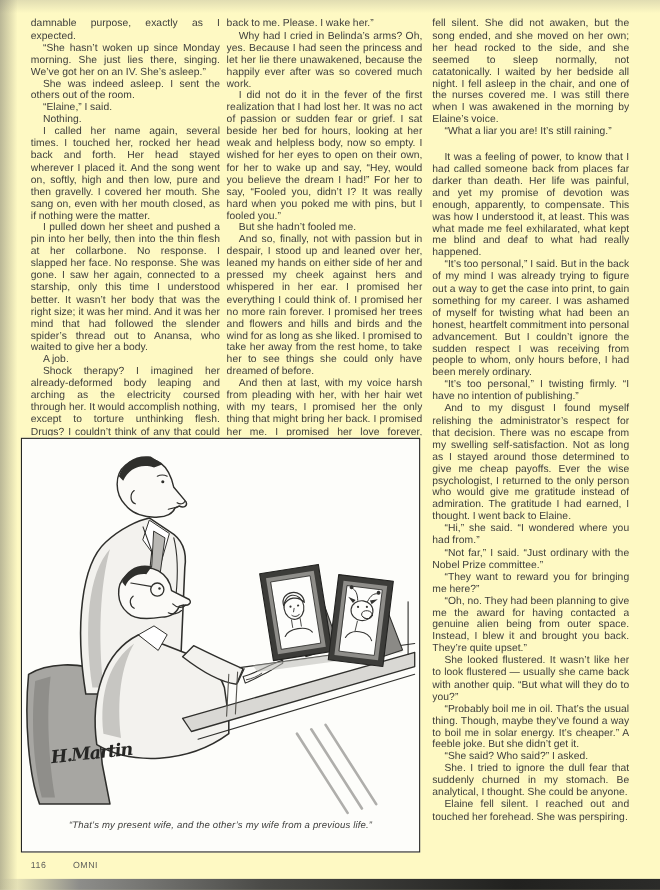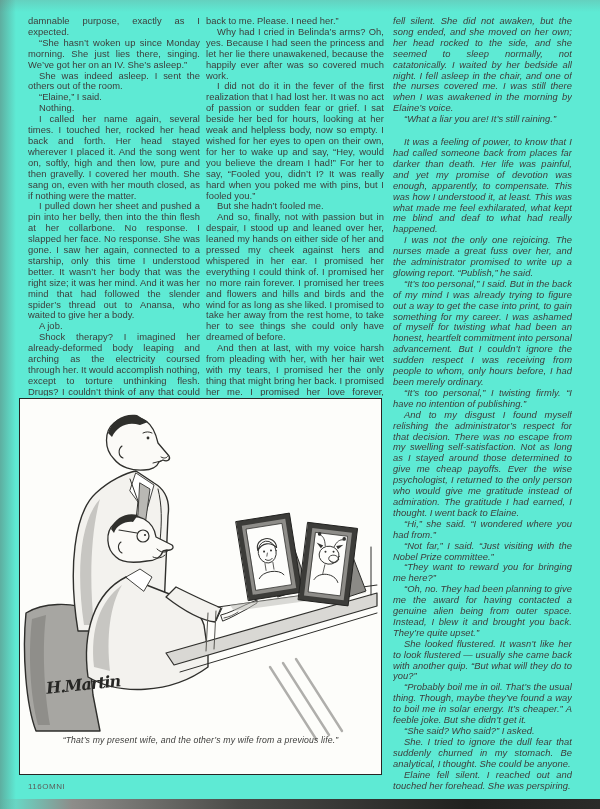--- a/index.html
+++ b/index.html
@@ -1,92 +1,91 @@
 <!DOCTYPE html>
 <html lang="en"><head>
 <meta charset="utf-8">
 <style>
   html,body{margin:0;padding:0;background:#e8e7e3;}
   .page{
     position:relative;width:600px;height:809px;overflow:hidden;
-    background:#5eead4;
+    background:#fef9c3;
     font-family:"Liberation Sans","DejaVu Sans",sans-serif;
     color:#3d3d3b;
   }
   .edge-left{position:absolute;left:0;top:0;bottom:0;width:16px;
     background:linear-gradient(to right, rgba(92,92,88,.42), rgba(92,92,88,0));}
   .edge-top{position:absolute;left:0;top:0;right:0;height:12px;
     background:linear-gradient(to bottom, rgba(120,120,116,.22), rgba(120,120,116,0));}
   .edge-bottom{position:absolute;left:0;bottom:0;right:0;height:10px;
     background:linear-gradient(to right, rgba(150,150,147,0) 0%, #8d8d8a 12%, #4a4a47 40%, #21211f 78%, #2b2b29 100%);}
   .col{
     position:absolute;top:16px;
     font-size:9.4px;line-height:10.9px;text-align:justify;
     hyphens:auto;-webkit-hyphens:auto;word-spacing:-0.2px;letter-spacing:0.05px;
     overflow:hidden;
   }
   .col-left{left:28px;width:172px;height:380px;}
   .col-middle{left:206px;width:178px;height:380px;}
-  .col-right{left:393px;width:179px;height:782px;font-style:italic;}
+  .col-right{left:393px;width:179px;height:782px;}
   .para{margin:0;text-indent:11px;}
   .para.no-indent{text-indent:0;}
   .para.gap{margin-top:12px;}
   .cartoon{
     position:absolute;left:19px;top:398px;width:363px;height:377px;
     background:#fdfdfa;border:1.2px solid #262624;box-sizing:border-box;
   }
   .cartoon svg{position:absolute;left:0;top:0;}
   .caption{
-    position:absolute;left:0;right:0;top:336px;text-align:center;
+    position:absolute;left:0;right:0;top:346px;text-align:center;
     font-style:italic;font-size:8.7px;letter-spacing:.15px;color:#3d3d3b;
   }
   .signature{
     position:absolute;left:26px;top:276px;
     font-family:"DejaVu Serif","Liberation Serif",serif;
     font-style:italic;font-weight:bold;font-size:16px;color:#262624;
     transform:rotate(-6deg);letter-spacing:-1px;
   }
   .folio{position:absolute;left:28px;top:782px;font-size:8px;color:#5c5c59;letter-spacing:.5px;}
-  .folio .mag{margin-left:0;}
+  .folio .mag{margin-left:24px;}
   line,path,circle,rect,ellipse{vector-effect:non-scaling-stroke;}
 </style>
 </head>
 <body>
 
 <div class="page">
 
   <div class="col col-left">
       <p class="para no-indent">damnable purpose, exactly as I expected.</p>
       <p class="para">“She hasn’t woken up since Monday morning. She just lies there, singing. We’ve got her on an IV. She’s asleep.”</p>
       <p class="para">She was indeed asleep. I sent the others out of the room.</p>
       <p class="para">“Elaine,” I said.</p>
       <p class="para">Nothing.</p>
       <p class="para">I called her name again, several times. I touched her, rocked her head back and forth. Her head stayed wherever I placed it. And the song went on, softly, high and then low, pure and then gravelly. I covered her mouth. She sang on, even with her mouth closed, as if nothing were the matter.</p>
       <p class="para">I pulled down her sheet and pushed a pin into her belly, then into the thin flesh at her collarbone. No response. I slapped her face. No response. She was gone. I saw her again, connected to a starship, only this time I understood better. It wasn’t her body that was the right size; it was her mind. And it was her mind that had followed the slender spider’s thread out to Anansa, who waited to give her a body.</p>
       <p class="para">A job.</p>
       <p class="para">Shock therapy? I imagined her already-deformed body leaping and arching as the electricity coursed through her. It would accomplish nothing, except to torture unthinking flesh. Drugs? I couldn’t think of any that could bring her back from where she had gone. In a way, I think, I even believed in Anansa, for the moment. I called her name. “Anansa, let her go. Let her come</p>
     </div>
   <div class="col col-middle">
-      <p class="para no-indent">back to me. Please. I need her.”</p>
+      <p class="para no-indent">back to me. Please. I wake her.”</p>
       <p class="para">Why had I cried in Belinda’s arms? Oh, yes. Because I had seen the princess and let her lie there unawakened, because the happily ever after was so covered much work.</p>
       <p class="para">I did not do it in the fever of the first realization that I had lost her. It was no act of passion or sudden fear or grief. I sat beside her bed for hours, looking at her weak and helpless body, now so empty. I wished for her eyes to open on their own, for her to wake up and say, “Hey, would you believe the dream I had!” For her to say, “Fooled you, didn’t I? It was really hard when you poked me with pins, but I fooled you.”</p>
       <p class="para">But she hadn’t fooled me.</p>
       <p class="para">And so, finally, not with passion but in despair, I stood up and leaned over her, leaned my hands on either side of her and pressed my cheek against hers and whispered in her ear. I promised her everything I could think of. I promised her no more rain forever. I promised her trees and flowers and hills and birds and the wind for as long as she liked. I promised to take her away from the rest home, to take her to see things she could only have dreamed of before.</p>
       <p class="para">And then at last, with my voice harsh from pleading with her, with her hair wet with my tears, I promised her the only thing that might bring her back. I promised her me. I promised her love forever, stronger than any songs Anansa could sing.</p>
     </div>
   <div class="col col-right">
       <p class="para no-indent">fell silent. She did not awaken, but the song ended, and she moved on her own; her head rocked to the side, and she seemed to sleep normally, not catatonically. I waited by her bedside all night. I fell asleep in the chair, and one of the nurses covered me. I was still there when I was awakened in the morning by Elaine’s voice.</p>
       <p class="para">“What a liar you are! It’s still raining.”</p>
       <p class="para gap">It was a feeling of power, to know that I had called someone back from places far darker than death. Her life was painful, and yet my promise of devotion was enough, apparently, to compensate. This was how I understood it, at least. This was what made me feel exhilarated, what kept me blind and deaf to what had really happened.</p>
-      <p class="para">I was not the only one rejoicing. The nurses made a great fuss over her, and the administrator promised to write up a glowing report. “Publish,” he said.</p>
       <p class="para">“It’s too personal,” I said. But in the back of my mind I was already trying to figure out a way to get the case into print, to gain something for my career. I was ashamed of myself for twisting what had been an honest, heartfelt commitment into personal advancement. But I couldn’t ignore the sudden respect I was receiving from people to whom, only hours before, I had been merely ordinary.</p>
       <p class="para">“It’s too personal,” I twisting firmly. “I have no intention of publishing.”</p>
       <p class="para">And to my disgust I found myself relishing the administrator’s respect for that decision. There was no escape from my swelling self-satisfaction. Not as long as I stayed around those determined to give me cheap payoffs. Ever the wise psychologist, I returned to the only person who would give me gratitude instead of admiration. The gratitude I had earned, I thought. I went back to Elaine.</p>
       <p class="para">“Hi,” she said. “I wondered where you had from.”</p>
-      <p class="para">“Not far,” I said. “Just visiting with the Nobel Prize committee.”</p>
+      <p class="para">“Not far,” I said. “Just ordinary with the Nobel Prize committee.”</p>
       <p class="para">“They want to reward you for bringing me here?”</p>
       <p class="para">“Oh, no. They had been planning to give me the award for having contacted a genuine alien being from outer space. Instead, I blew it and brought you back. They’re quite upset.”</p>
       <p class="para">She looked flustered. It wasn’t like her to look flustered — usually she came back with another quip. “But what will they do to you?”</p>
       <p class="para">“Probably boil me in oil. That’s the usual thing. Though, maybe they’ve found a way to boil me in solar energy. It’s cheaper.” A feeble joke. But she didn’t get it.</p>
       <p class="para">“She said? Who said?” I asked.</p>
       <p class="para">She. I tried to ignore the dull fear that suddenly churned in my stomach. Be analytical, I thought. She could be anyone.</p>
       <p class="para">Elaine fell silent. I reached out and touched her forehead. She was perspiring.</p>
     </div>
 
   <div class="cartoon">

